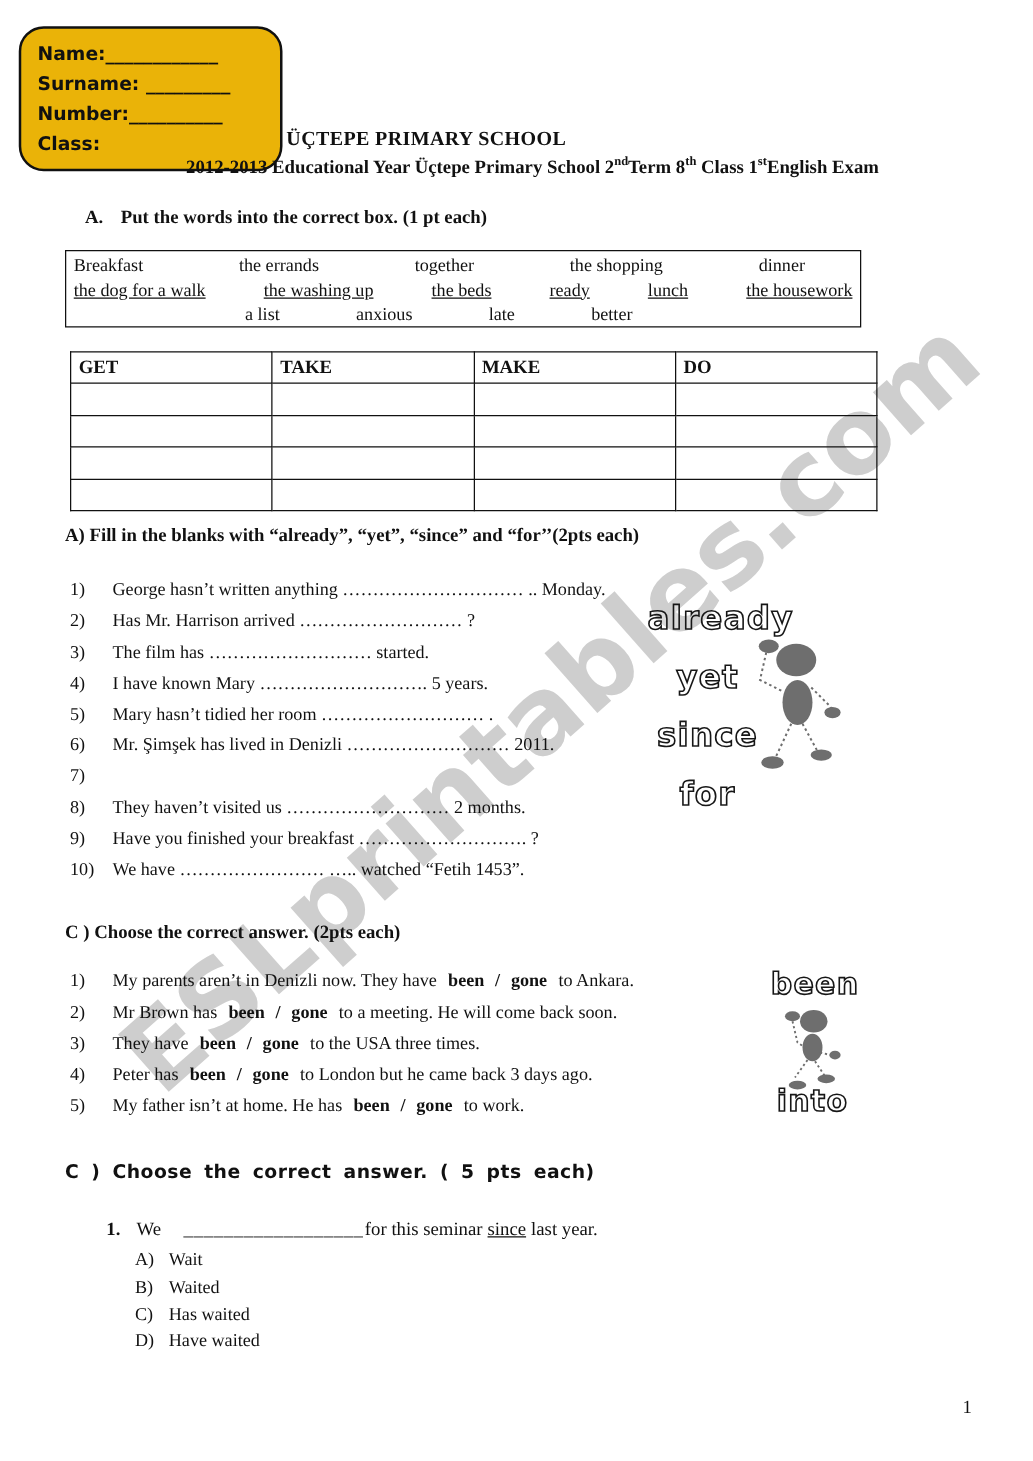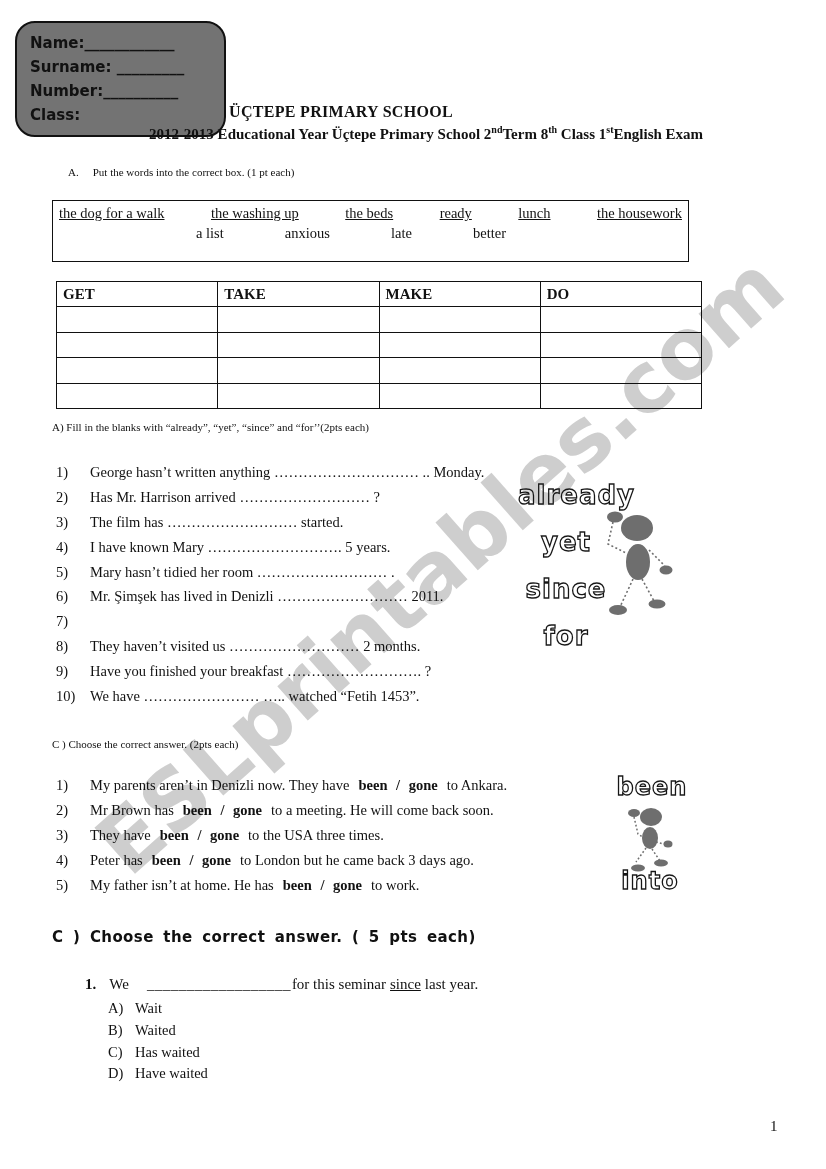--- a/index.html
+++ b/index.html
@@ -9,31 +9,31 @@
 
   
   .watermark{position:absolute;left:440px;top:565px;z-index:0;white-space:nowrap;
     transform:translate(-50%,-50%) rotate(-41.5deg);
     font-family:"DejaVu Sans",sans-serif;font-weight:bold;font-size:84px;
     color:#c6c6c6;opacity:.85;}
 
   
   .name-box{left:15px;top:21px;width:194px;height:104px;border:2.5px solid #111;border-radius:20px;
     padding:8px 0 0 13px;box-sizing:content-box;
-    font-family:"DejaVu Sans",sans-serif;font-weight:bold;font-size:15px;line-height:24px;background:#737373;}
+    font-family:"DejaVu Sans",sans-serif;font-weight:bold;font-size:15px;line-height:24px;background:#eab308;}
 
   
   .school-title{left:0;top:103px;width:682px;text-align:center;
     font-weight:bold;font-size:16px;letter-spacing:.3px;font-family:Liberation Serif, serif;}
   .exam-subtitle{left:0;top:124px;width:100%;box-sizing:border-box;padding-left:26px;text-align:center;
     font-weight:bold;font-size:15px;}
   .exam-subtitle sup{font-size:10px;font-weight:bold;}
 
   
-  .h-serif{font-weight:normal;font-size:11px;white-space:nowrap;}
+  .h-serif{font-weight:bold;font-size:15px;white-space:nowrap;}
   .h-a{left:68px;top:166px;}
   .h-a .lbl{margin-right:14px;}
   .h-b{left:52px;top:421px;}
   .h-c1{left:52px;top:738px;}
 
   
   .word-box{left:52px;top:200px;width:637px;height:62px;border:1.6px solid #111;box-sizing:border-box;
     font-size:14.5px;line-height:19.5px;padding-top:3px;}
   .wrow{display:flex;justify-content:space-between;}
   .wrow1{padding:0 44px 0 6px;}
@@ -104,20 +104,28 @@
 
   <div class="abs school-title">ÜÇTEPE PRIMARY SCHOOL</div>
 
   <div class="abs exam-subtitle"><span>2012-2013 Educational Year Üçtepe Primary School 2</span><sup>nd</sup><span>Term 8</span><sup>th</sup><span> Class 1</span><sup>st</sup><span>English Exam</span></div>
 
   <div class="abs h-serif h-a">
     <span class="lbl">A.</span><span>Put the words into the correct box. (1 pt each)</span>
   </div>
 
   <div class="abs word-box">
+    <div class="wrow wrow1">
+
+    <span class="wword">Breakfast</span>
+        <span class="wword">the errands</span>
+        <span class="wword">together</span>
+        <span class="wword">the shopping</span>
+        <span class="wword">dinner</span>
+      </div>
     <div class="wrow wrow2">
 
     <span class="wword">the dog for a walk</span>
         <span class="wword">the washing up</span>
         <span class="wword">the beds</span>
         <span class="wword">ready</span>
         <span class="wword">lunch</span>
         <span class="wword">the housework</span>
       </div>
     <div class="wrow wrow3">

